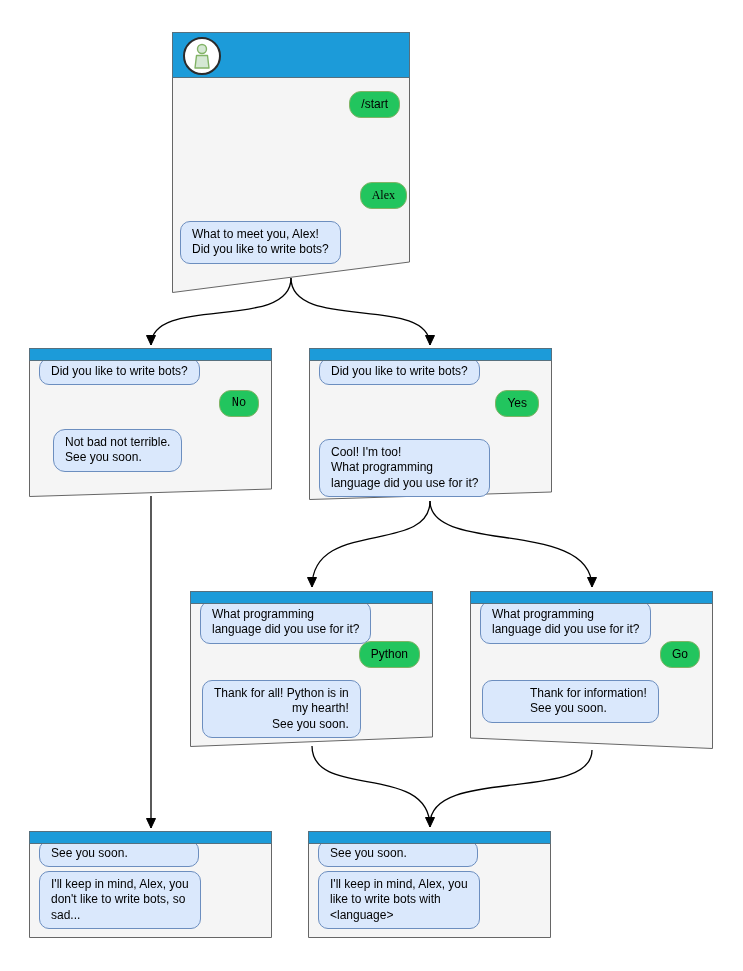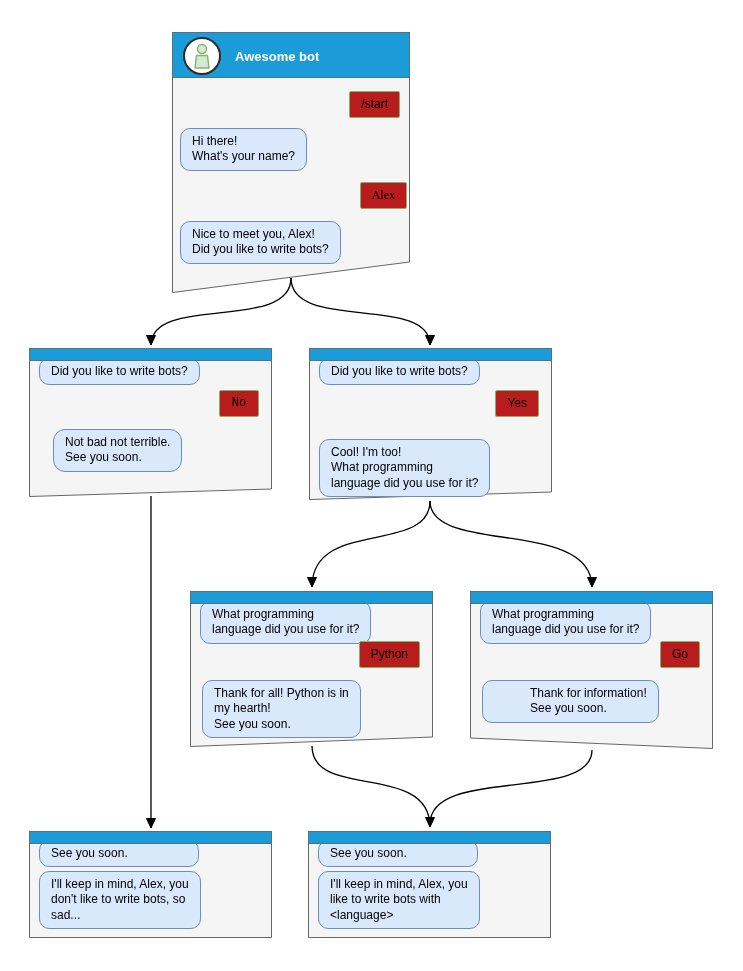--- a/index.html
+++ b/index.html
@@ -27,44 +27,41 @@
   .chat-title{
     position:absolute;left:62px;top:0;height:46px;display:flex;align-items:center;
     color:#ffffff;font-weight:bold;font-size:13px;
   }
   .bubble{
     position:absolute;font-size:12px;line-height:1.28;
     padding:5px 11px;border-radius:10px;white-space:pre-line;
     box-sizing:border-box;z-index:1;
   }
   .bubble.bot{background:#dae8fc;border:1px solid #6c8ebf;}
-  .bubble.user{background:#b91c1c;border:1px solid #82b366;border-radius:2px;text-align:center;min-width:40px;}
+  .bubble.user{background:#22c55e;border:1px solid #82b366;border-radius:12px;text-align:center;min-width:40px;}
   .arrows{position:absolute;left:0;top:0;z-index:4;pointer-events:none;}
 </style>
 </head>
 <body>
 
 <div class="card" style="left:172px;top:32px;width:238px;height:261px;">
   <svg class="card-shape" width="238" height="261" viewBox="0 0 238 261">
     <polygon points="0.5,0.5 237.5,0.5 237.5,230 0.5,260.5" fill="#f5f5f5" stroke="#666666" stroke-width="1"></polygon>
   </svg>
   <div class="card-header">
     <div class="avatar">
       <svg width="22" height="26" viewBox="0 0 22 26">
         <circle cx="11" cy="6" r="4.5" fill="#d5e8d4" stroke="#82b366" stroke-width="1.4"></circle>
         <path d="M4,25 L5.5,12.5 L16.5,12.5 L18,25 Z" fill="#d5e8d4" stroke="#82b366" stroke-width="1.4" stroke-linejoin="round"></path>
       </svg>
     </div>
-    <div class="chat-title">Awesome bot</div>
   </div>
   <div class="bubble user" style="right:10px;top:59px;">/start</div>
-  <div class="bubble bot" style="left:8px;top:96px;">Hi there!
-What's your name?</div>
   <div class="bubble user" style="right:3px;top:150px;font-family:Liberation Serif, serif;">Alex</div>
-  <div class="bubble bot" style="left:8px;top:189px;">Nice to meet you, Alex!
+  <div class="bubble bot" style="left:8px;top:189px;">What to meet you, Alex!
 Did you like to write bots?</div>
 </div>
 
 <div class="card" style="left:29px;top:348px;width:243px;height:149px;">
   <svg class="card-shape" width="243" height="149" viewBox="0 0 243 149">
     <polygon points="0.5,0.5 242.5,0.5 242.5,141 0.5,148.5" fill="#f5f5f5" stroke="#666666" stroke-width="1"></polygon>
   </svg>
   <div class="card-strip"></div>
   <div class="bubble bot" style="left:10px;top:10px;">Did you like to write bots?</div>
   <div class="bubble user" style="right:13px;top:42px;font-family:Liberation Mono, monospace;">No</div>
@@ -85,21 +82,21 @@
 </div>
 
 <div class="card" style="left:190px;top:591px;width:243px;height:156px;">
   <svg class="card-shape" width="243" height="156" viewBox="0 0 243 156">
     <polygon points="0.5,0.5 242.5,0.5 242.5,146 0.5,155.5" fill="#f5f5f5" stroke="#666666" stroke-width="1"></polygon>
   </svg>
   <div class="card-strip"></div>
   <div class="bubble bot" style="left:10px;top:10px;">What programming
 language did you use for it?</div>
   <div class="bubble user" style="right:13px;top:50px;text-align:center;">Python</div>
-  <div class="bubble bot" style="left:12px;top:89px;">Thank for all! Python is in
+  <div class="bubble bot" style="left:12px;top:89px;text-align:right;">Thank for all! Python is in
 my hearth!
 See you soon.</div>
 </div>
 
 <div class="card" style="left:470px;top:591px;width:243px;height:158px;">
   <svg class="card-shape" width="243" height="158" viewBox="0 0 243 158">
     <polygon points="0.5,0.5 242.5,0.5 242.5,157.5 0.5,147" fill="#f5f5f5" stroke="#666666" stroke-width="1"></polygon>
   </svg>
   <div class="card-strip"></div>
   <div class="bubble bot" style="left:10px;top:10px;">What programming

